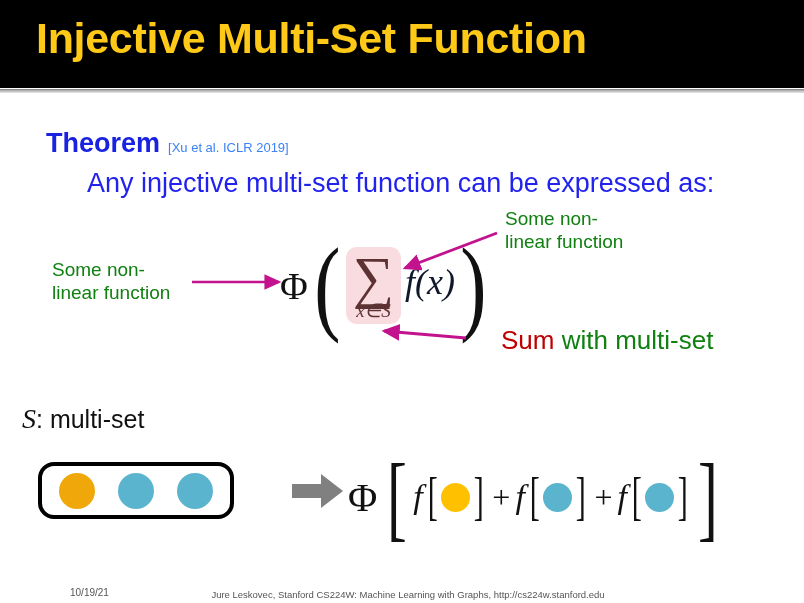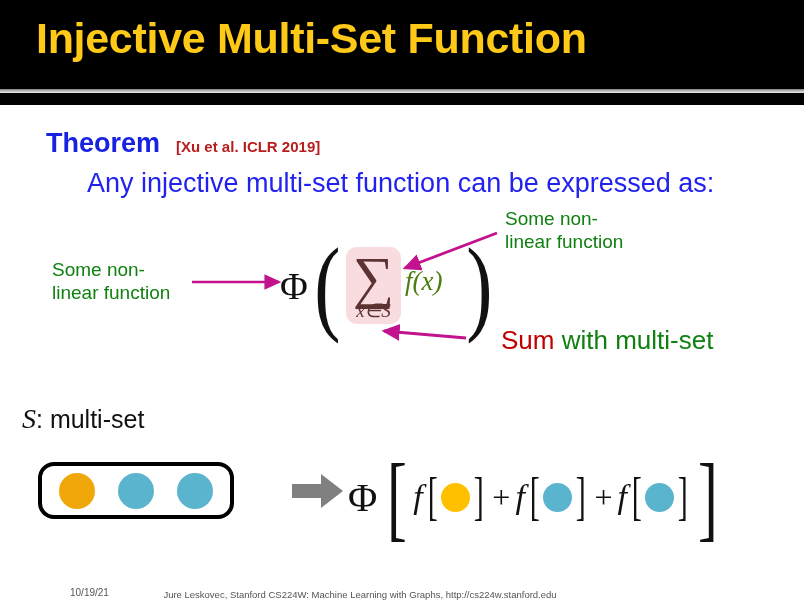--- a/index.html
+++ b/index.html
@@ -14,21 +14,21 @@
     overflow: hidden;
     font-family: "Liberation Sans", sans-serif;
     -webkit-font-smoothing: antialiased;
   }
 
   
   #title-banner {
     position: absolute;
     left: 0; top: 0;
     width: 804px;
-    height: 105px;
+    height: 88px;
     background: #000000;
   }
   #title-text {
     position: absolute;
     left: 36px;
     top: 14px;
     font-size: 43px;
     font-weight: bold;
     letter-spacing: -0.3px;
     color: #FFC917;
@@ -43,32 +43,32 @@
     background: linear-gradient(to bottom, #7a7a7a 0%, #b9b9b9 45%, #e8e8e8 100%);
   }
 
   
   #theorem-row {
     position: absolute;
     left: 46px;
     top: 128px;
     display: flex;
     align-items: baseline;
-    gap: 16px;
+    gap: 8px;
   }
   #theorem-label {
     font-size: 27px;
     font-weight: bold;
     color: #1822E0;
     font-family: "Liberation Sans", sans-serif;
   }
   #theorem-citation {
-    font-size: 15px;
-    font-weight: bold;
-    color: #b91c1c;
+    font-size: 13px;
+    font-weight: normal;
+    color: #3b82f6;
     font-family: "Liberation Sans", sans-serif;
   }
   #theorem-statement {
     position: absolute;
     left: 45px;
     top: 165px;
     width: 745px;
     font-size: 27px;
     line-height: 36px;
     color: #2222EE;
@@ -117,26 +117,26 @@
     font-family: "Liberation Serif", serif;
   }
   #sum-subscript {
     font-size: 19px;
     color: #5C3232;
     font-style: italic;
     font-family: "Liberation Serif", serif;
     margin-top: -6px;
   }
   #fx-term {
-    font-size: 27px;
+    font-size: 36px;
     font-style: italic;
-    color: #4d7c0f;
+    color: #0f172a;
     font-family: "Liberation Serif", serif;
     margin-left: 3px;
-    margin-right: 19px;
+    margin-right: 1px;
     margin-bottom: 8px;
   }
 
   
   .anno-green {
     position: absolute;
     color: #108010;
     font-size: 19px;
     line-height: 23px;
     font-family: "Liberation Sans", sans-serif;
@@ -275,20 +275,21 @@
   }
   #footer-center {
     position: absolute;
     left: 0;
     top: 589px;
     width: 720px;
     text-align: center;
     font-size: 9.5px;
     color: #555555;
     font-family: "Liberation Sans", sans-serif;
+    padding-left: 48px;
   }
   #footer-page {
     position: absolute;
     right: 18px;
     top: 588px;
     font-size: 10px;
     color: #555555;
     font-family: "Liberation Sans", sans-serif;
     margin-top: 36px;
   }

